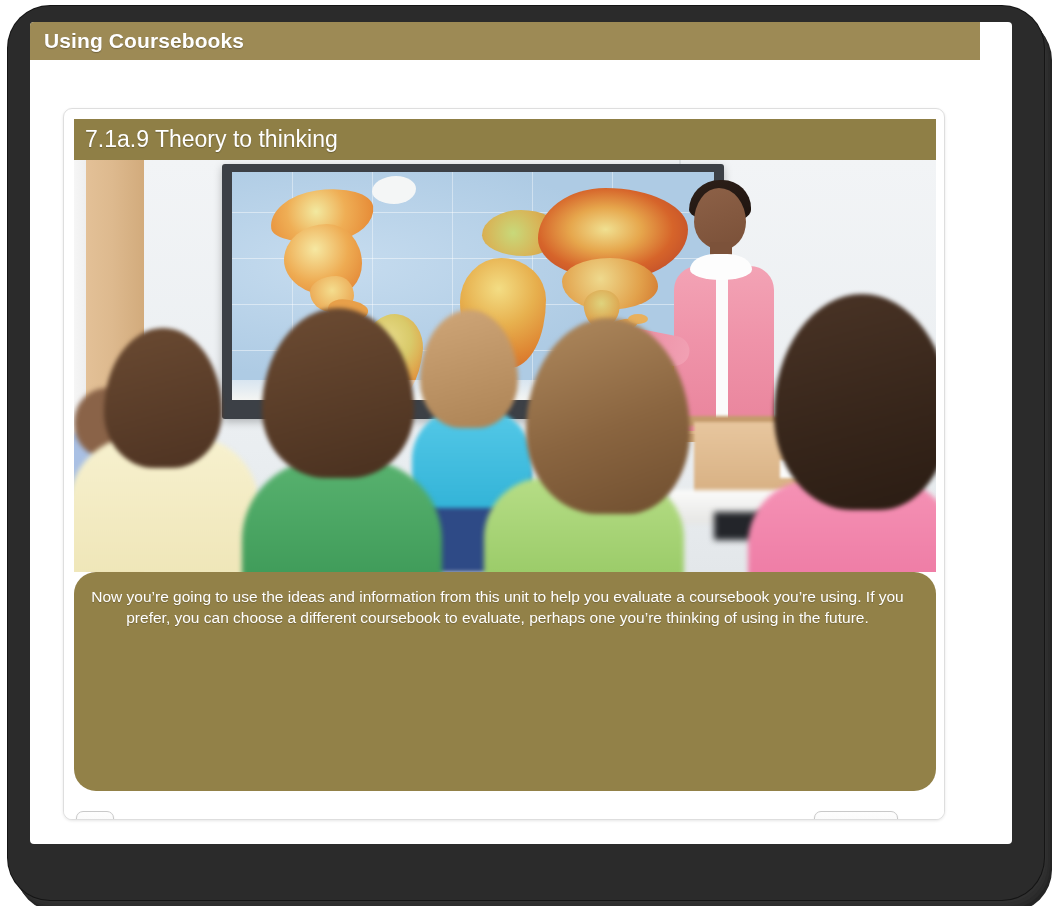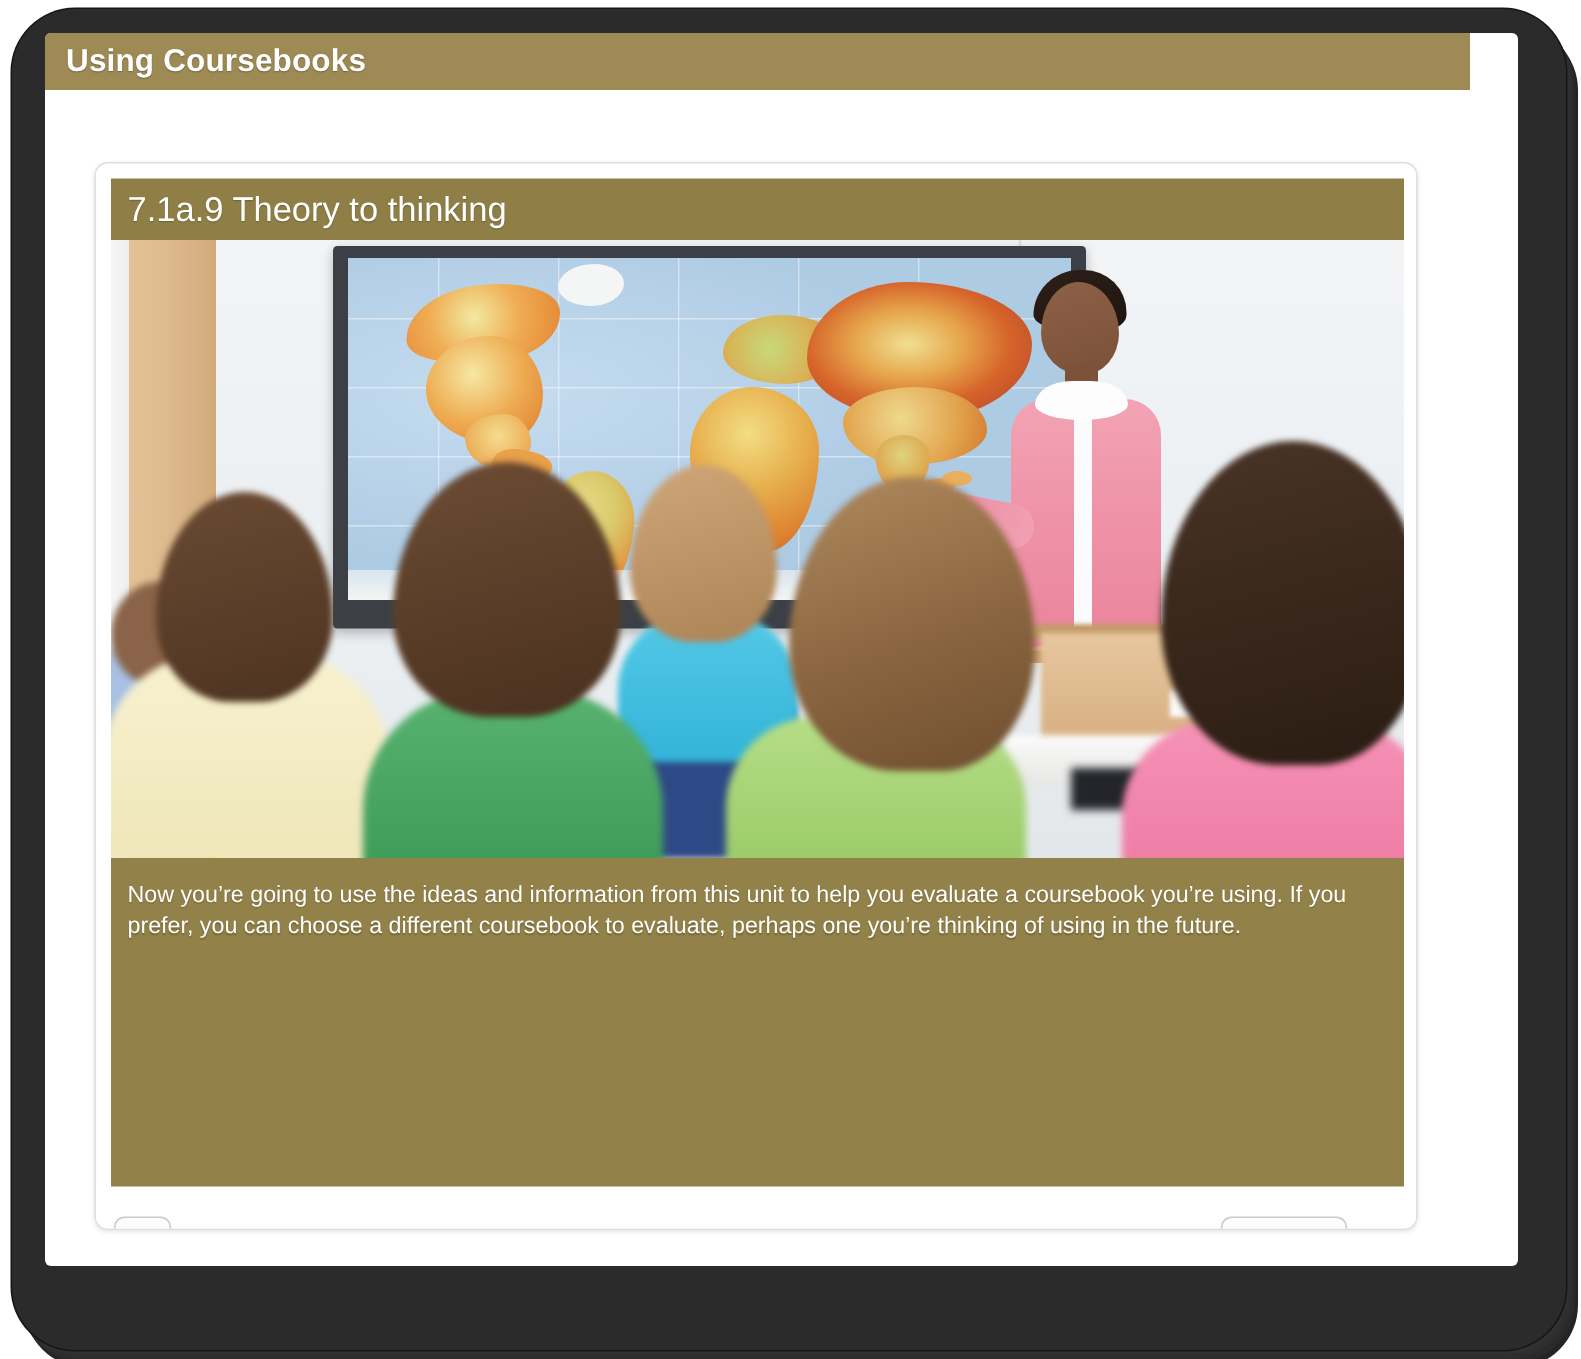--- a/index.html
+++ b/index.html
@@ -18,20 +18,21 @@
     left: 8px;  top: 6px;
     width: 1036px; height: 894px;
     border-radius: 42px;
     background: #2b2b2b;
     box-shadow:
        0 0 0 1px #151515,
        2px 3px 0 0 #313131,
        4px 6px 0 0 #2e2e2e,
        6px 9px 0 0 #2a2a2a,
        8px 12px 0 0 #242424;
+    text-align: center;
   }
   #device-inner {
     position: absolute;
     left: 22px; top: 16px;
     width: 982px; height: 822px;
     background: #ffffff;
     border-radius: 4px;
     overflow: hidden;
   }
 
@@ -253,20 +254,21 @@
   .pen3 { left: 772px; top: 210px; width: 4px; height: 22px; background: #3aa0c9; filter: blur(1px); }
   .paper { left: 706px; top: 300px; width: 68px; height: 18px; background: #fbfbfb; filter: blur(1.6px); }
   .shadow-b { left: 640px; top: 352px; width: 120px; height: 28px; background: #23252a; filter: blur(3px); }
 
   
   #slide-text-panel {
     position: absolute;
     left: 10px; top: 463px;
     width: 862px; height: 219px;
     background: #928148;
+    border-radius: 22px;
   }
   #slide-body-text {
     color: #ffffff;
     font-size: 15.5px;
     line-height: 21px;
     padding: 14px 26px 0 11px;
     text-shadow: 0 1px 1px rgba(0,0,0,.22);
   }
 
   

